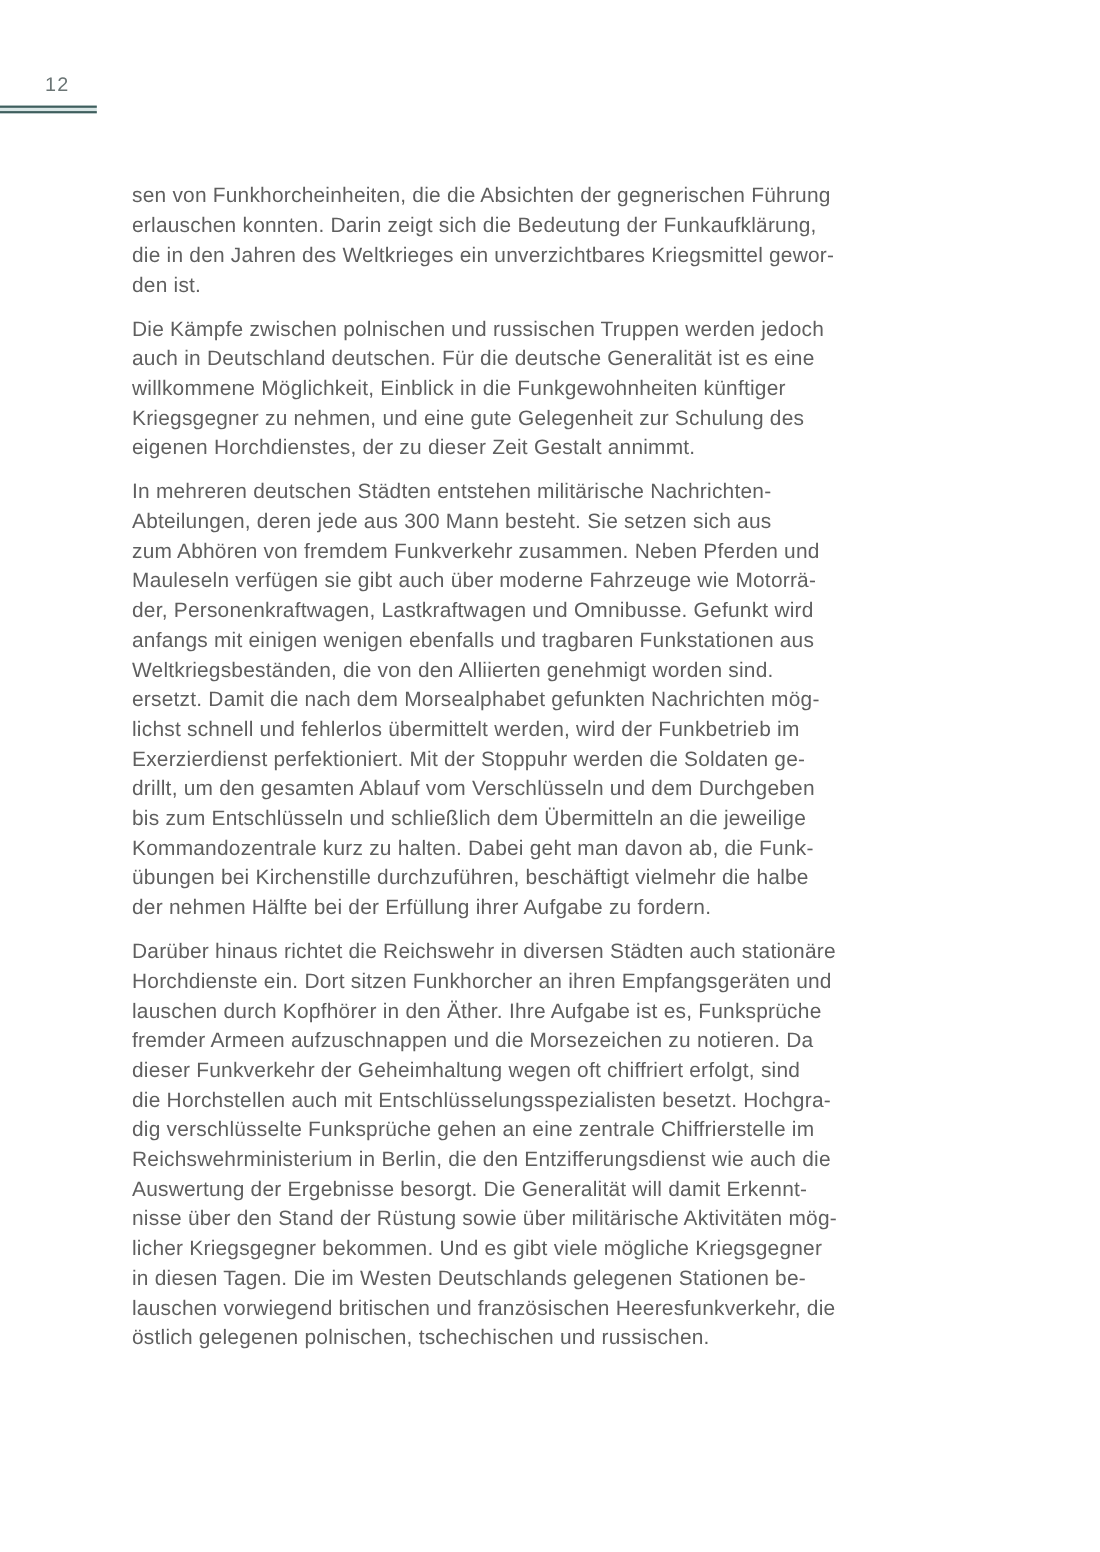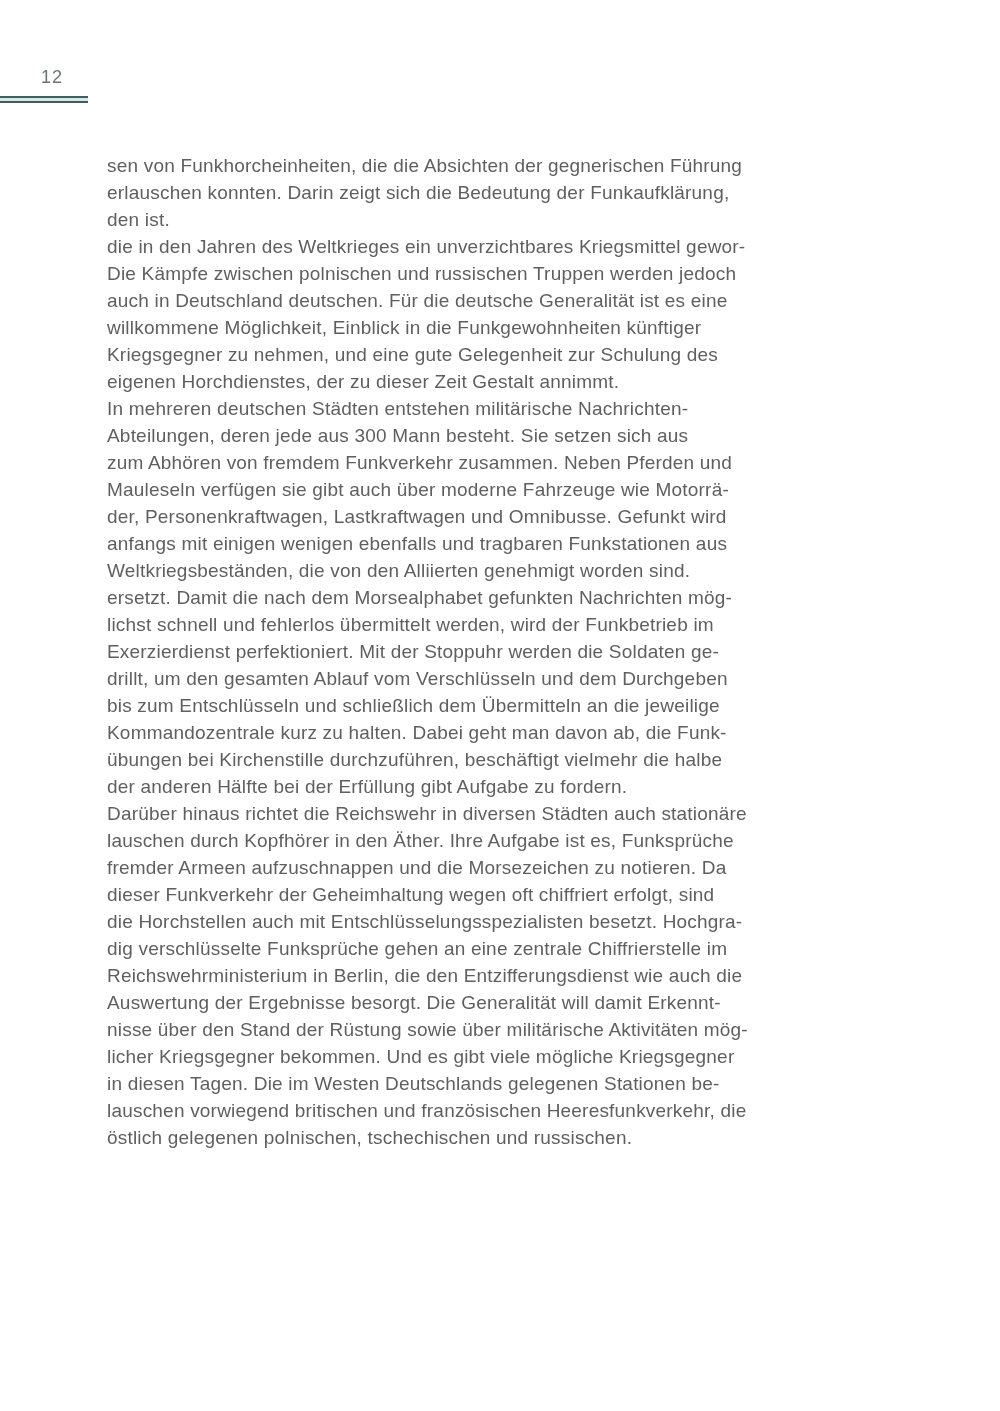--- a/index.html
+++ b/index.html
@@ -46,35 +46,35 @@
     position: absolute;
     left: 107px;
     top: 152px;
     width: 690px;
     font-size: 19px;
     font-weight: 300;
     line-height: 27px;
     letter-spacing: 0.2px;
     color: var(--text-color);
   }
-  .paragraph { margin: 0; }
+  .paragraph { margin: 13px; }
   .text-line { white-space: pre; }
 </style>
 </head>
 <body>
 
 <div class="page">
   <div class="page-number">12</div>
   <div class="header-rule"></div>
   <div class="body-text">
       <div class="paragraph">
         <div class="text-line">sen von Funkhorcheinheiten, die die Absichten der gegnerischen Führung</div>
         <div class="text-line">erlauschen konnten. Darin zeigt sich die Bedeutung der Funkaufklärung,</div>
+        <div class="text-line">die in den Jahren des Weltkrieges ein unverzichtbares Kriegsmittel gewor-</div>
         <div class="text-line">den ist.</div>
-        <div class="text-line">die in den Jahren des Weltkrieges ein unverzichtbares Kriegsmittel gewor-</div>
       </div>
       <div class="paragraph">
         <div class="text-line">Die Kämpfe zwischen polnischen und russischen Truppen werden jedoch</div>
         <div class="text-line">auch in Deutschland deutschen. Für die deutsche Generalität ist es eine</div>
         <div class="text-line">willkommene Möglichkeit, Einblick in die Funkgewohnheiten künftiger</div>
         <div class="text-line">Kriegsgegner zu nehmen, und eine gute Gelegenheit zur Schulung des</div>
         <div class="text-line">eigenen Horchdienstes, der zu dieser Zeit Gestalt annimmt.</div>
       </div>
       <div class="paragraph">
         <div class="text-line">In mehreren deutschen Städten entstehen militärische Nachrichten-</div>
@@ -84,24 +84,25 @@
         <div class="text-line">der, Personenkraftwagen, Lastkraftwagen und Omnibusse. Gefunkt wird</div>
         <div class="text-line">anfangs mit einigen wenigen ebenfalls und tragbaren Funkstationen aus</div>
         <div class="text-line">Weltkriegsbeständen, die von den Alliierten genehmigt worden sind.</div>
         <div class="text-line">ersetzt. Damit die nach dem Morsealphabet gefunkten Nachrichten mög-</div>
         <div class="text-line">lichst schnell und fehlerlos übermittelt werden, wird der Funkbetrieb im</div>
         <div class="text-line">Exerzierdienst perfektioniert. Mit der Stoppuhr werden die Soldaten ge-</div>
         <div class="text-line">drillt, um den gesamten Ablauf vom Verschlüsseln und dem Durchgeben</div>
         <div class="text-line">bis zum Entschlüsseln und schließlich dem Übermitteln an die jeweilige</div>
         <div class="text-line">Kommandozentrale kurz zu halten. Dabei geht man davon ab, die Funk-</div>
         <div class="text-line">übungen bei Kirchenstille durchzuführen, beschäftigt vielmehr die halbe</div>
-        <div class="text-line">der anderen Hälfte bei der Erfüllung gibt Aufgabe zu fordern.</div>
+        <div class="text-line">der nehmen Hälfte bei der Erfüllung ihrer Aufgabe zu fordern.</div>
       </div>
       <div class="paragraph">
         <div class="text-line">Darüber hinaus richtet die Reichswehr in diversen Städten auch stationäre</div>
+        <div class="text-line">Horchdienste ein. Dort sitzen Funkhorcher an ihren Empfangsgeräten und</div>
         <div class="text-line">lauschen durch Kopfhörer in den Äther. Ihre Aufgabe ist es, Funksprüche</div>
         <div class="text-line">fremder Armeen aufzuschnappen und die Morsezeichen zu notieren. Da</div>
         <div class="text-line">dieser Funkverkehr der Geheimhaltung wegen oft chiffriert erfolgt, sind</div>
         <div class="text-line">die Horchstellen auch mit Entschlüsselungsspezialisten besetzt. Hochgra-</div>
         <div class="text-line">dig verschlüsselte Funksprüche gehen an eine zentrale Chiffrierstelle im</div>
         <div class="text-line">Reichswehrministerium in Berlin, die den Entzifferungsdienst wie auch die</div>
         <div class="text-line">Auswertung der Ergebnisse besorgt. Die Generalität will damit Erkennt-</div>
         <div class="text-line">nisse über den Stand der Rüstung sowie über militärische Aktivitäten mög-</div>
         <div class="text-line">licher Kriegsgegner bekommen. Und es gibt viele mögliche Kriegsgegner</div>
         <div class="text-line">in diesen Tagen. Die im Westen Deutschlands gelegenen Stationen be-</div>

